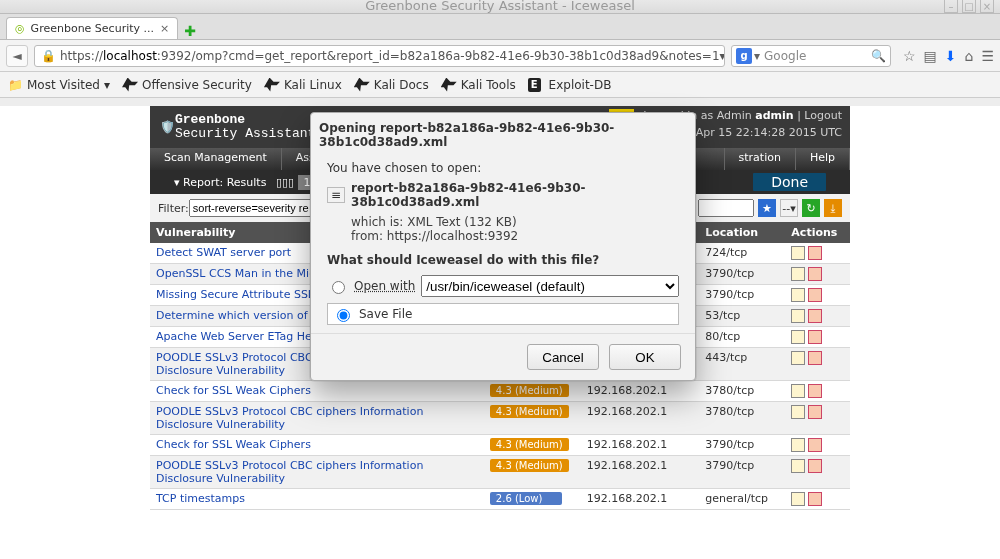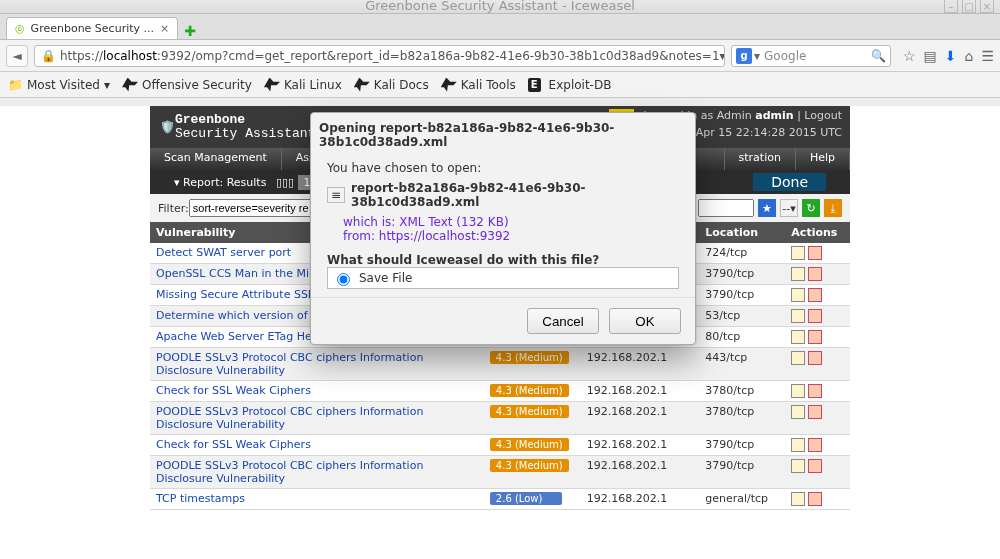--- a/index.html
+++ b/index.html
@@ -206,21 +206,21 @@
       width: 386px;
       background:#f2f2f2;
       border:1px solid #aaa;
       border-radius:4px;
       box-shadow: 0 16px 32px rgba(0,0,0,.35), 0 0 0 1px rgba(0,0,0,.06);
       font-size:12px;
     }
     .dialog-title { padding:8px 8px; font-weight:bold;}
     .dialog-body { padding:4px 16px 8px 16px;}
     .dialog-body .fileline { display:flex; gap:6px; align-items:center; margin:6px 0;}
-    .dialog-body .indent { margin-left:16px; color:#6d28d9;}
+    .dialog-body .indent { margin-left:24px; color:#404040;}
     .dialog .q { font-weight:bold; margin-top:10px;}
     .dialog .radio-row { display:flex; align-items:center; gap:6px; margin:8px 0 6px 0;}
     .dialog select { flex:1; height:22px;}
     .dialog .save-radio { display:flex;align-items:center;gap:6px; background:#fff;border:1px solid #bbb;padding:2px 4px;}
     .dialog .remember { margin:10px 0 6px 0; display:flex;align-items:center;gap:6px;}
     .dialog-footer { display:flex; justify-content:flex-end; gap:10px; padding:10px 14px; border-top:1px solid #ddd;}
     .btn { min-width:72px; height:26px; border:1px solid #aaa; border-radius:3px; background:linear-gradient(#fafafa,#e8e8e8);}
   </style>
 </head>
 <body>
@@ -439,20 +439,27 @@
   <div class="dialog-title">Opening report-b82a186a-9b82-41e6-9b30-38b1c0d38ad9.xml</div>
   <div class="dialog-body">
     <div>You have chosen to open:</div>
     <div class="fileline">
       <span style="border:1px solid #bbb; padding:0 3px">≡</span>
       <b>report-b82a186a-9b82-41e6-9b30-38b1c0d38ad9.xml</b>
     </div>
     <div class="indent">which is:  XML Text (132 KB)</div>
     <div class="indent">from: https://localhost:9392</div>
     <div class="q">What should Iceweasel do with this file?</div>
+    <div class="radio-row">
+      <input type="radio" name="dl" style="">
+      <span style="text-decoration:underline dotted">Open with</span>
+      <select>
+        <option>/usr/bin/iceweasel (default)</option>
+      </select>
+    </div>
     <div class="save-radio">
       <input type="radio" name="dl" checked="" style="">
       <span>Save File</span>
     </div>
   </div>
   <div class="dialog-footer">
     <button class="btn">Cancel</button>
     <button class="btn">OK</button>
   </div>
 </div>

